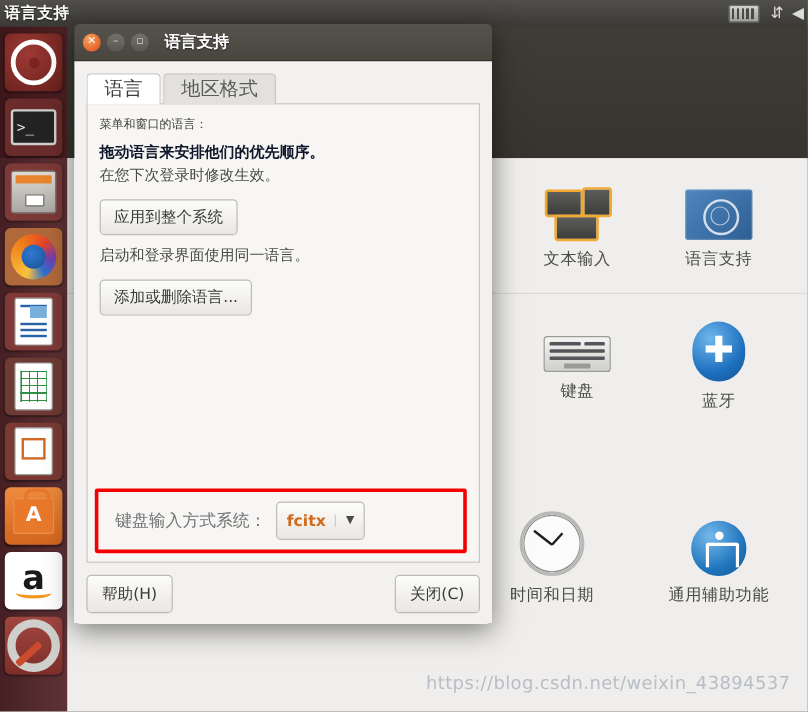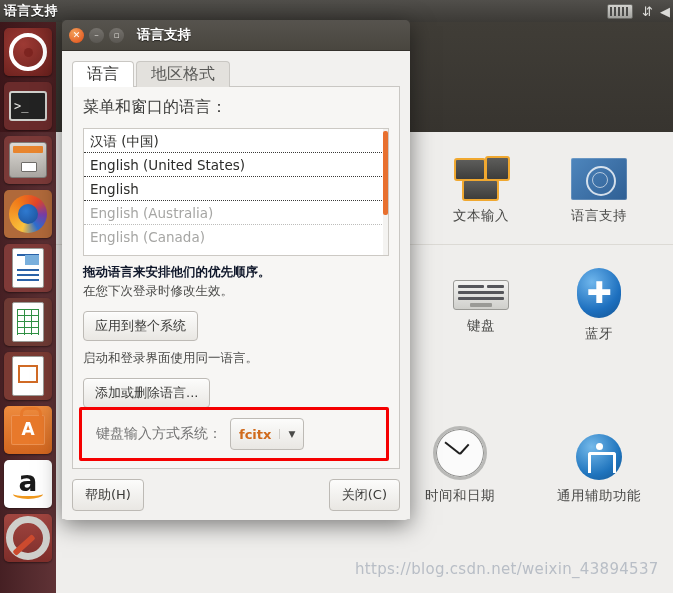--- a/index.html
+++ b/index.html
@@ -200,21 +200,21 @@
   .tab{
     height:25px;padding:0 14px;display:flex;align-items:center;font-size:16px;color:#5b5b59;
     border:1px solid #c9c7c3;border-bottom:none;border-radius:4px 4px 0 0;background:#e3e1dd;
     margin-right:2px;
   }
   .tab.active{background:#fff;color:#3a3a38;border-color:#c9c7c3;position:relative;z-index:3;}
   #tab-panel{
     border:1px solid #c9c7c3;background:#f7f6f4;margin-top:-1px;height:383px;box-sizing:border-box;
     padding:10px 10px 0 10px;position:relative;
   }
-  .lbl{font-size:16px;color:#3d3d3b;margin-bottom:10px;}
+  .lbl{font-size:10px;color:#3d3d3b;margin-bottom:5px;}
   #lang-list{
     border:1px solid #ccc9c4;background:#fff;height:126px;position:relative;overflow:hidden;
   }
   .lrow{
     height:24px;line-height:24px;padding-left:6px;font-size:13.5px;color:#2c2c2a;
     border-bottom:1px dotted #3a3a38;box-sizing:border-box;white-space:nowrap;
   }
   .lrow.dim{color:#a6a6a4;border-bottom-color:#bdbdbb;}
   .lrow.last{border-bottom:none;}
   #list-scroll{position:absolute;right:0;top:0;width:5px;height:100%;background:#f4f3f1;}
@@ -427,30 +427,20 @@
 
     <div id="dlg-body">
       <div id="tabs">
         <div class="tab active">语言</div>
         <div class="tab">地区格式</div>
       </div>
 
       <div id="tab-panel">
         <div class="lbl">菜单和窗口的语言：</div>
 
-        <div id="lang-list">
-          <div class="lrow">汉语 (中国)</div>
-          <div class="lrow">English (United States)</div>
-          <div class="lrow">English</div>
-          <div class="lrow dim">English (Australia)</div>
-          <div class="lrow dim last">English (Canada)</div>
-          <div id="list-scroll">
-            <div id="list-thumb"></div>
-          </div>
-        </div>
 
         <div class="hint-b">拖动语言来安排他们的优先顺序。</div>
         <div class="hint">在您下次登录时修改生效。</div>
 
         <div class="btn">应用到整个系统</div>
         <div class="hint" style="margin-top:9px;">启动和登录界面使用同一语言。</div>
 
         <div class="btn">添加或删除语言...</div>
 
         <div id="ime-frame">

